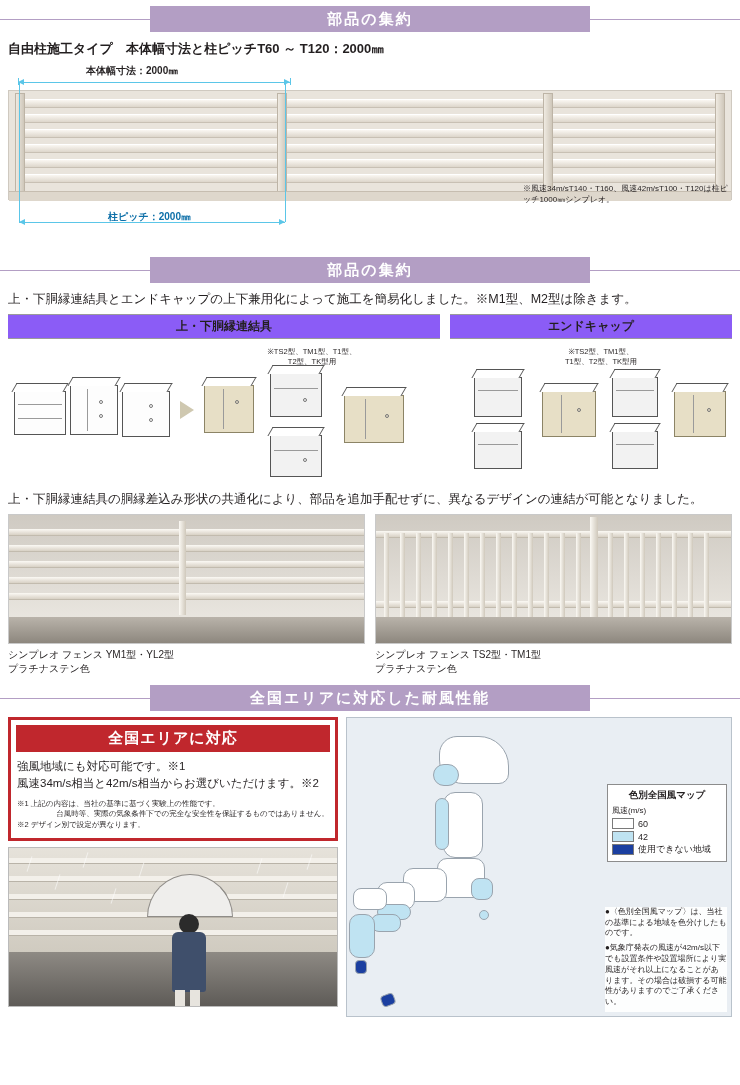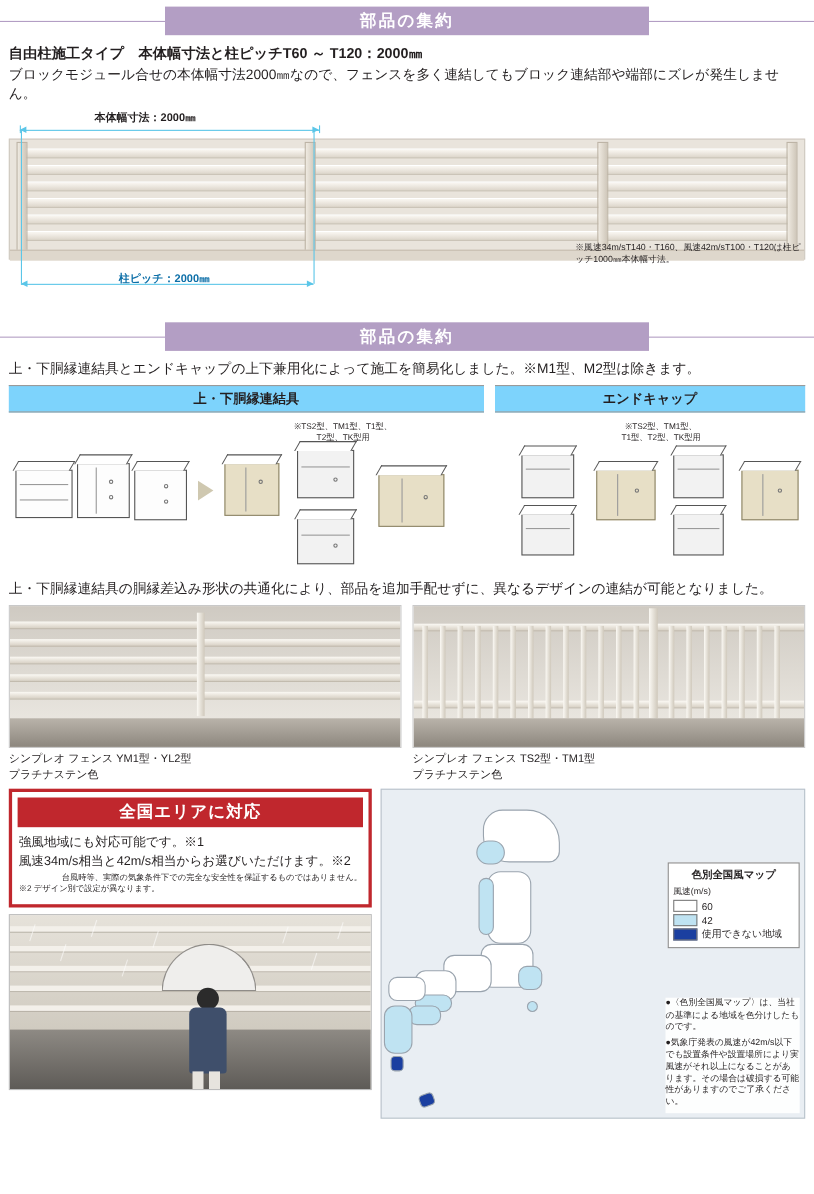--- a/index.html
+++ b/index.html
@@ -95,21 +95,21 @@
     position:absolute; width:1px; background:#5bc6e8;
   }
 
   .fence-note {
     position:absolute; right:4px; top:122px; width:205px;
     font-size:8px; line-height:1.35; color:#231f20;
   }
 
   
   .subhead {
-    background:#7dd3fc;
+    background:#8b5cf6;
     border-top:1px solid #9a9a9a;
     border-bottom:1px solid #9a9a9a;
     text-align:center;
     font-size:12px; font-weight:bold;
     padding:3px 0;
   }
   .parts-row { display:flex; margin: 6px 8px 0 8px; gap: 10px; }
   .parts-col { position:relative; }
   .parts-col.left { width: 432px; }
   .parts-col.right { width: 282px; }
@@ -261,21 +261,20 @@
 <div class="page">
 
   <div class="band-wrap" style="margin-top:6px;">
     <div class="band-line"></div>
     <div class="sec-bar" style="width:440px;margin:0 auto;">
       <span class="title">部品の集約</span>
     </div>
   </div>
 
   <div class="h-line1">自由柱施工タイプ　本体幅寸法と柱ピッチT60 ～ T120：2000㎜</div>
-  <div class="h-line2">ブロックモジュール合せの本体幅寸法2000㎜なので、フェンスを多く連結してもブロック連結部や端部にズレが発生しません。</div>
 
   <div class="fence-block">
 
     <div class="dim-label" style="left:78px;top:2px;">本体幅寸法：2000㎜</div>
     <div class="dim" style="left:10px;top:20px;width:272px;"></div>
     <div class="arrow-l" style="left:10px;top:17px;"></div>
     <div class="arrow-r" style="left:276px;top:17px;"></div>
     <div class="tick" style="left:10px;top:16px;"></div>
     <div class="tick" style="left:282px;top:16px;"></div>
 
@@ -296,21 +295,21 @@
     </div>
 
     <div class="vline" style="left:11px;top:20px;height:140px;"></div>
     <div class="vline" style="left:277px;top:20px;height:140px;"></div>
 
     <div class="dim" style="left:11px;top:160px;width:266px;"></div>
     <div class="arrow-l" style="left:11px;top:157px;"></div>
     <div class="arrow-r" style="left:271px;top:157px;"></div>
     <div class="dim-label blue" style="left:100px;top:148px;">柱ピッチ：2000㎜</div>
 
-    <div class="fence-note">※風速34m/sT140・T160、風速42m/sT100・T120は柱ピッチ1000㎜本体幅寸法。</div>
+    <div class="fence-note">※風速34m/sT140・T160、風速42m/sT100・T120は柱ピッチ1000㎜シンプレオ。</div>
   </div>
 
   <div class="band-wrap" style="margin-top:10px;text-align:right;">
     <div class="band-line"></div>
     <div class="sec-bar" style="width:440px;margin:0 auto;">
       <span class="title">部品の集約</span>
     </div>
   </div>
 
   <div class="h-line2" style="margin-top:8px;">上・下胴縁連結具とエンドキャップの上下兼用化によって施工を簡易化しました。※M1型、M2型は除きます。</div>
@@ -453,28 +452,35 @@
         <div class="fence-v" style="left:214px;top:2px;bottom:26px;width:8px;"></div>
         <div class="ground2"></div>
       </div>
       <div class="photo-cap">
         <div>シンプレオ フェンス TS2型・TM1型</div>
         <div>プラチナステン色</div>
       </div>
     </div>
   </div>
 
+  <div class="band-wrap" style="margin-top:10px;">
+    <div class="band-line"></div>
+    <div class="sec-bar" style="width:440px;margin:0 auto;">
+      <span class="title">全国エリアに対応した耐風性能</span>
+    </div>
+  </div>
 
   <div class="wind-wrap">
 
     <div class="wind-left">
       <div class="red-box">
         <div class="red-title">全国エリアに対応</div>
         <div class="red-text">強風地域にも対応可能です。※1</div>
         <div class="red-text">風速34m/s相当と42m/s相当からお選びいただけます。※2</div>
+        <div class="red-foot">※1 上記の内容は、当社の基準に基づく実験上の性能です。</div>
         <div class="red-foot" style="margin-top:0;text-align:right;">　 台風時等、実際の気象条件下での完全な安全性を保証するものではありません。</div>
         <div class="red-foot" style="margin-top:0;">※2 デザイン別で設定が異なります。</div>
       </div>
 
       <div class="person-photo">
         <div class="pp-sky"></div>
         <div class="pp-fence">
           <div class="pp-slat" style="top:10px;"></div>
           <div class="pp-slat" style="top:28px;"></div>
           <div class="pp-slat" style="top:46px;"></div>

